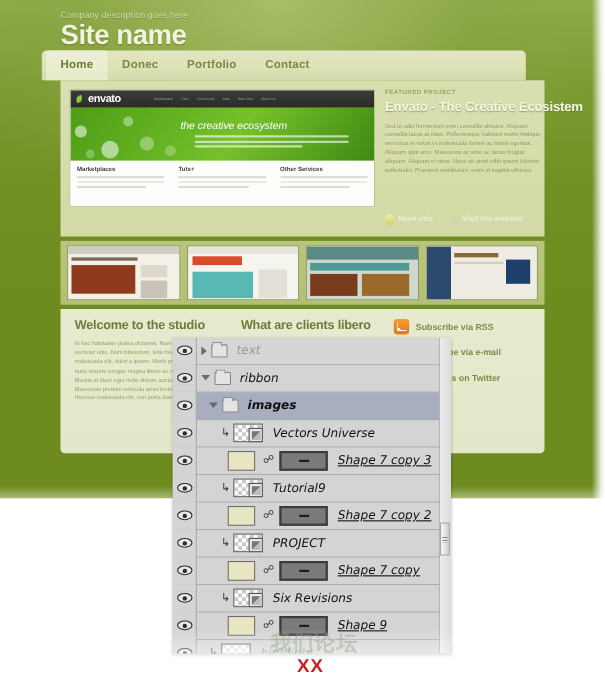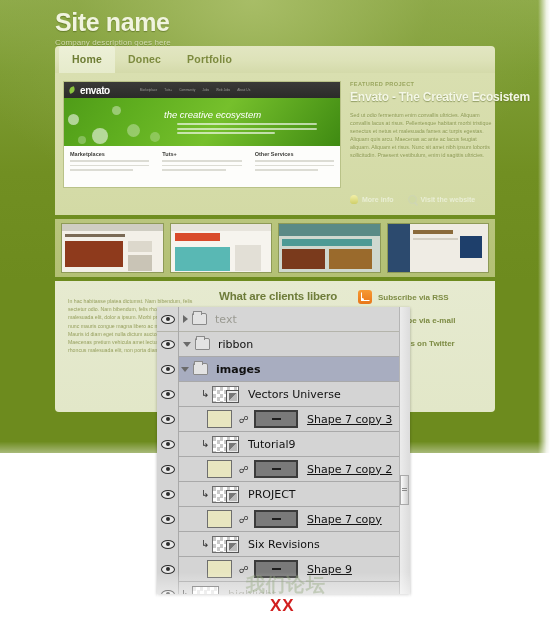--- a/index.html
+++ b/index.html
@@ -32,21 +32,21 @@
     font-size:25px; font-weight:bold; color:#f1f4df; letter-spacing:-0.4px;
     text-shadow:0 1px 1px rgba(60,80,10,0.45);
   }
   #site-tagline {
     font-size:8px; color:#d3dcb0; margin-top:1px; letter-spacing:0.1px;
     text-shadow:0 1px 0 rgba(70,90,20,0.4);
   }
 
   
   #nav {
-    position:absolute; left:55px; top:46px; width:440px; height:27px;
+    position:absolute; left:38px; top:46px; width:440px; height:27px;
     background:linear-gradient(180deg,#e2e6c2 0%,#dde2b8 55%,#d4daaa 100%);
     border-radius:4px 4px 0 0;
     display:flex; align-items:center; padding-left:4px;
   }
   .nav-item {
     font-size:10.5px; font-weight:bold; color:#7c8a3e; letter-spacing:0.2px;
     padding:6px 13px; height:27px; line-height:15px;
   }
   .nav-item.active {
     background:linear-gradient(180deg,#edf0d8 0%,#e6ebcb 100%);
@@ -164,23 +164,24 @@
 
   
   #ps-panel {
     position:absolute; left:157px; top:307px; width:253px; height:287px;
     background:#d6d6d6;
     box-shadow:0 1px 3px rgba(0,0,0,0.28);
     font-family:"DejaVu Sans", sans-serif;
     overflow:hidden;
   }
   .ps-row {
-    position:relative; height:25px; display:flex; align-items:center;
+    position:relative; height:25px; display:flex; align-items:flex-end;
     border-bottom:1px solid #a9a9a9;
     background:#d4d4d4;
+    font-style:italic;
   }
   .ps-row.sel { background:#a8adc0; }
   .ps-row.top-fade { background:transparent; border-bottom-color:rgba(140,140,120,0.45); }
   .eye-cell {
     width:22px; height:25px; flex:none; display:flex; align-items:center; justify-content:center;
     border-right:1px solid #a9a9a9; background:#d4d4d4;
   }
   .ps-row.sel .eye-cell { background:#d4d4d4; }
   .ps-row.top-fade .eye-cell { background:transparent; }
   .eye {
@@ -220,21 +221,21 @@
   .link-ico { width:10px;flex:none;margin-right:5px;color:#333;font-size:10px;text-align:center;}
   .thumb-mask {
     width:44px;height:18px;flex:none;border:2px solid #3b3b3b;background:#7a7a7a;
     display:flex;align-items:center;justify-content:center;margin-right:9px;
   }
   .thumb-mask::after{content:"";width:9px;height:2px;background:#1d1d1d;}
   .ps-name { font-size:11px; color:#111; white-space:nowrap; }
   .ps-name.bold { font-weight:bold; }
   .ps-name.under { text-decoration:underline; }
   .ps-name.faint { color:#9a9a92; }
-  .indent-1 { padding-left:2px; }
+  .indent-1 { padding-left:11px; }
   .indent-2 { padding-left:22px; }
   .indent-3 { padding-left:28px; }
   #ps-scroll {
     position:absolute; right:0; top:0; width:11px; height:287px;
     background:linear-gradient(90deg,#ececec,#dcdcdc);
     border-left:1px solid #b5b5b5;
   }
   #ps-thumbb {
     position:absolute; right:1px; top:168px; width:9px; height:30px;
     background:linear-gradient(90deg,#fbfbfb,#cfcfcf); border:1px solid #a9a9a9;
@@ -259,28 +260,29 @@
   }
 </style>
 </head>
 <body>
 
 <div id="bg-green"></div>
 <div id="bg-fade"></div>
 <div id="bg-white"></div>
 
 <div id="site-header">
+  <div id="site-tagline">Company description goes here</div>
   <div id="site-title">Site name</div>
-  <div id="site-tagline">Company description goes here</div>
 </div>
 
 <div id="nav">
   <div class="nav-item active">Home</div>
   <div class="nav-item">Donec</div>
   <div class="nav-item">Portfolio</div>
+  <div class="nav-item">Contact</div>
 </div>
 
 <div id="hero">
 
   <div id="hero-shot">
     <div class="env-bar">
       <span class="env-leaf"></span>
       <span class="env-logo">envato</span>
       <span class="env-nav">
         <span>Marketplace</span>
@@ -377,20 +379,21 @@
       <span class="tl" style="left:0;top:0;width:22px;height:100%;background:#2c4a6e"></span>
       <span class="tl" style="left:25px;top:6px;width:40px;height:4px;background:#8a6a3a"></span>
       <span class="tl" style="left:25px;top:14px;width:45px;height:2px;background:#d2cec2"></span>
       <span class="tl" style="left:72px;top:12px;width:22px;height:22px;background:#1e3f6b"></span>
     </div>
   </div>
 </div>
 
 <div id="content">
   <div id="col-left">
+    <div class="col-title">Welcome to the studio</div>
     <div class="para">In hac habitasse platea dictumst. Nam bibendum, felis sectetur odio. Nam bibendum, felis rhoncus, lacus neque malesuada elit, dolor a ipsum. Morbi pretium, quam diam, nunc mauris congue magna libero ac nunc. Nulla et ligula. Mauris id diam eget nulla dictum auctor. Donec sapien. Maecenas pretium vehicula amet lectus felis vitae convallis rhoncus malesuada elit, non porta diam dolor.</div>
   </div>
   <div id="col-mid">
     <div class="col-title">What are clients libero</div>
     <div class="para">Mauris porta sapien dui. Sed id diam eget nulla dictum auctor. Donec sapien sem, lectus felis vitae convallis rhoncus. Nam sapien. Maecenas pretium.</div>
   </div>
   <div id="col-right">
     <div class="sub-item">
       <span class="rss-icon"></span>
       <span class="sub-label">Subscribe via RSS</span>

